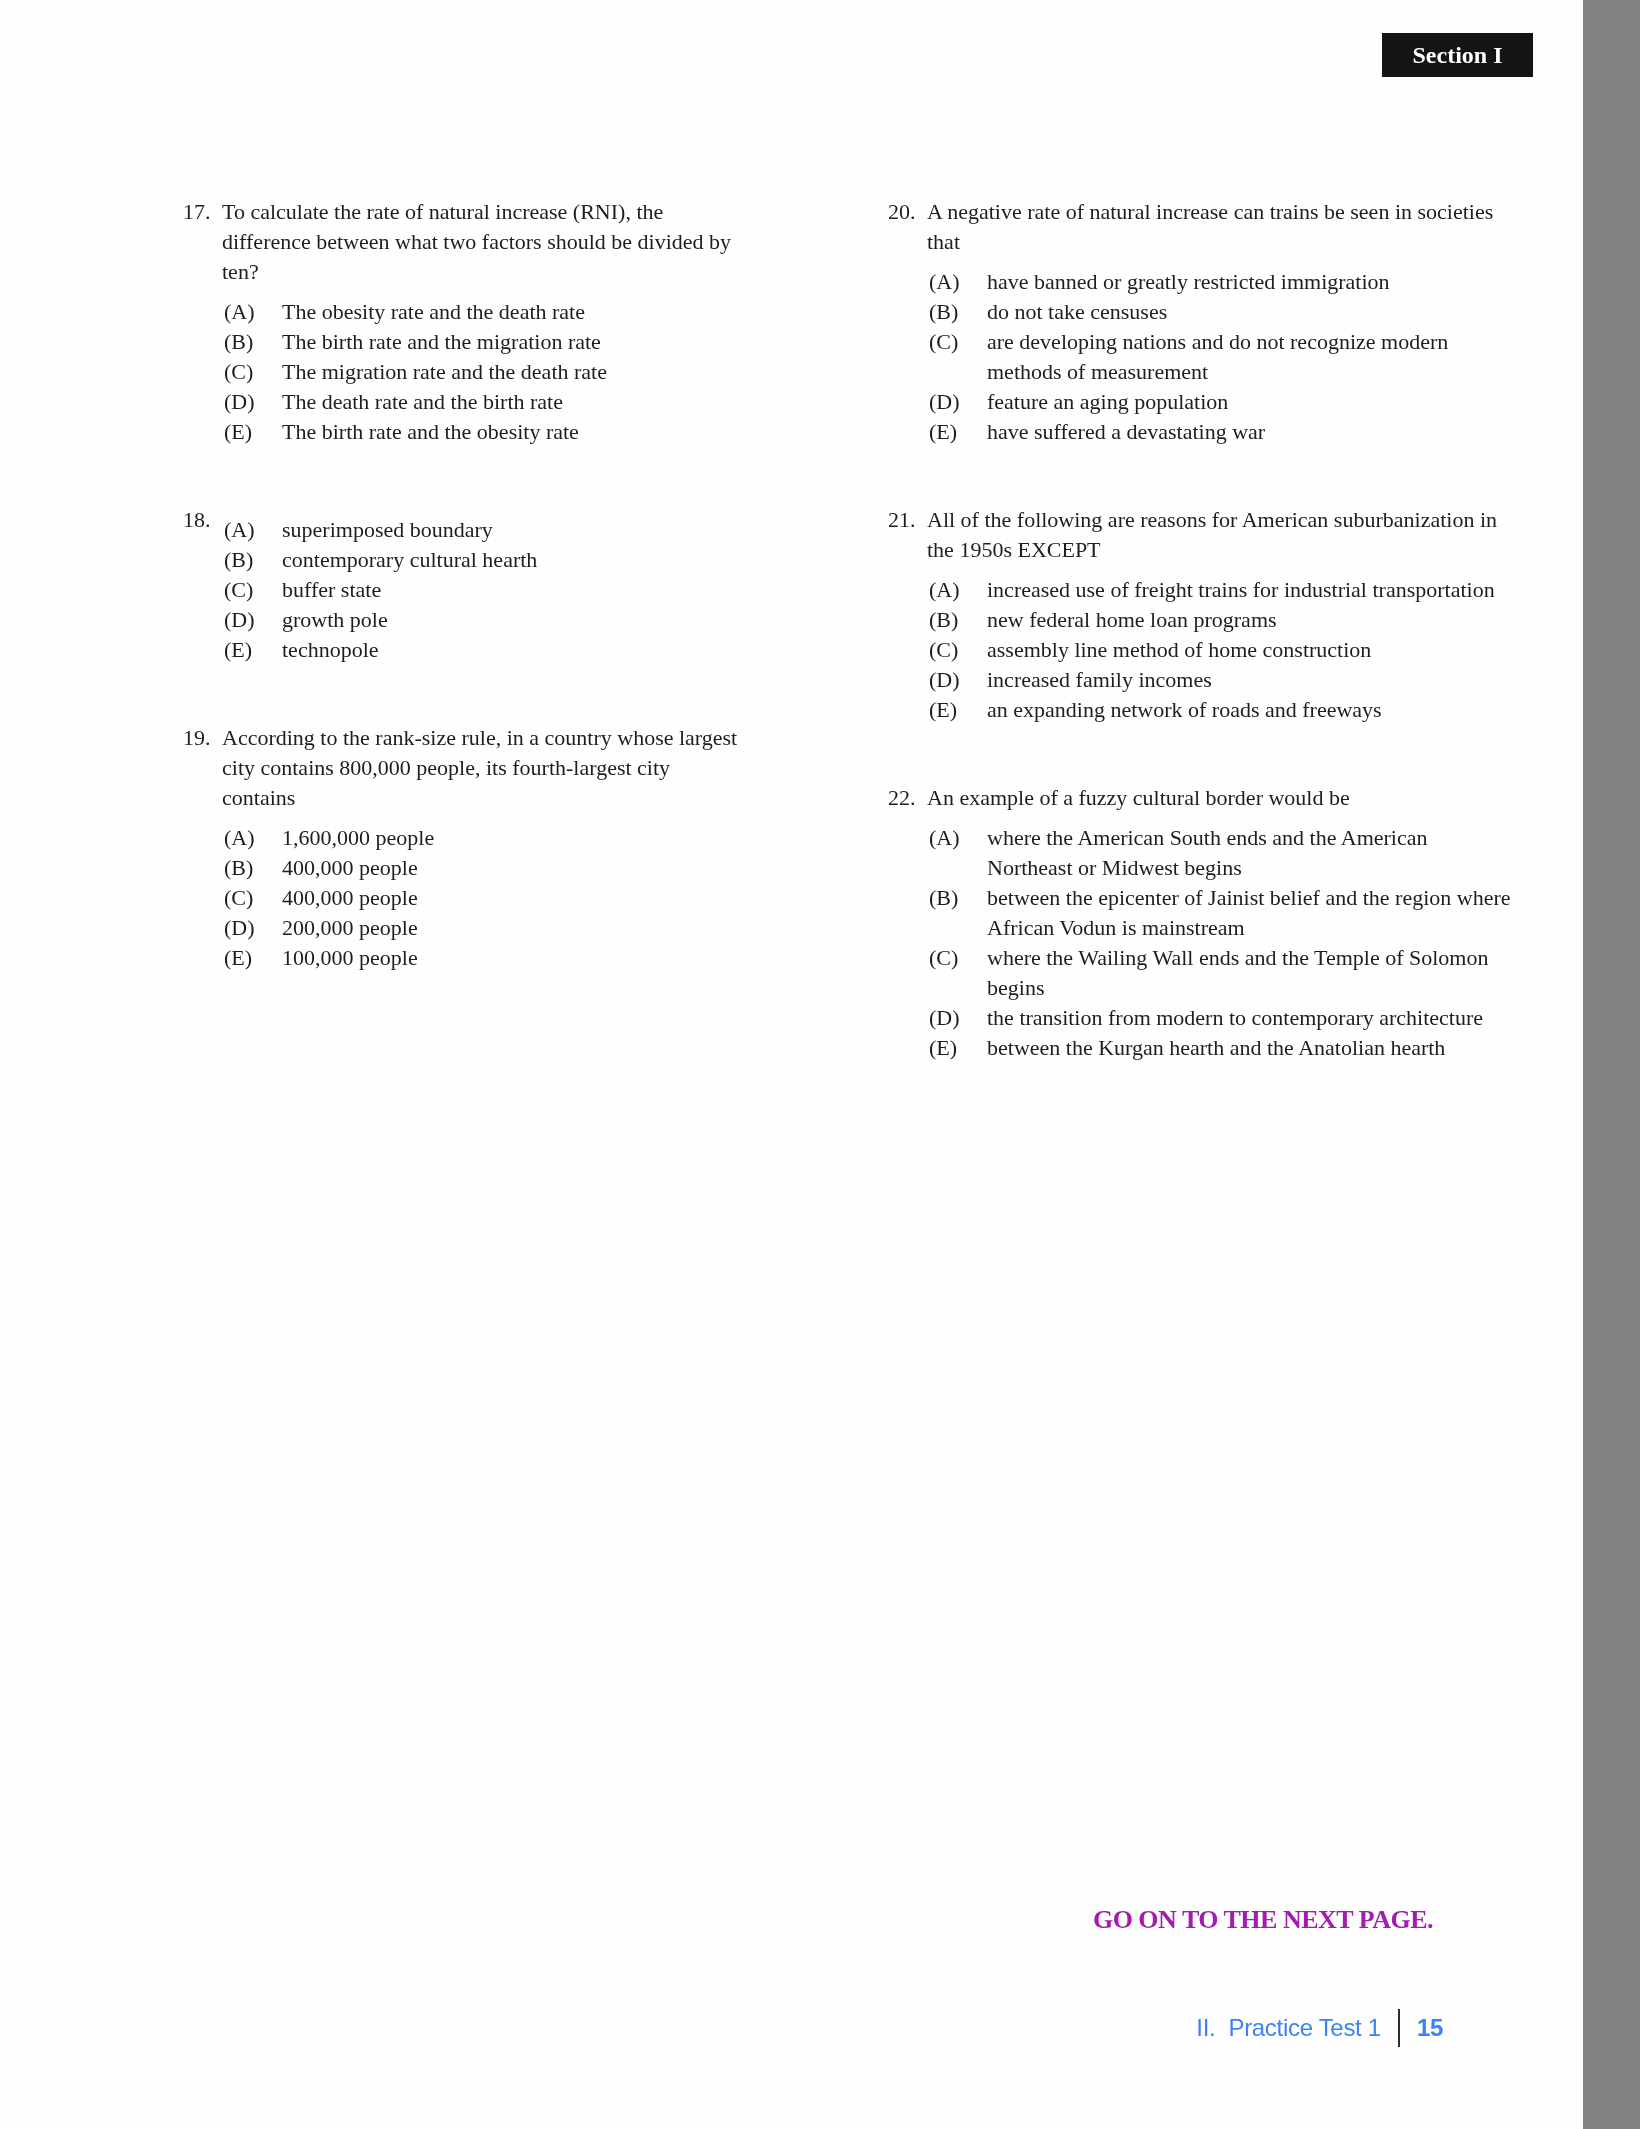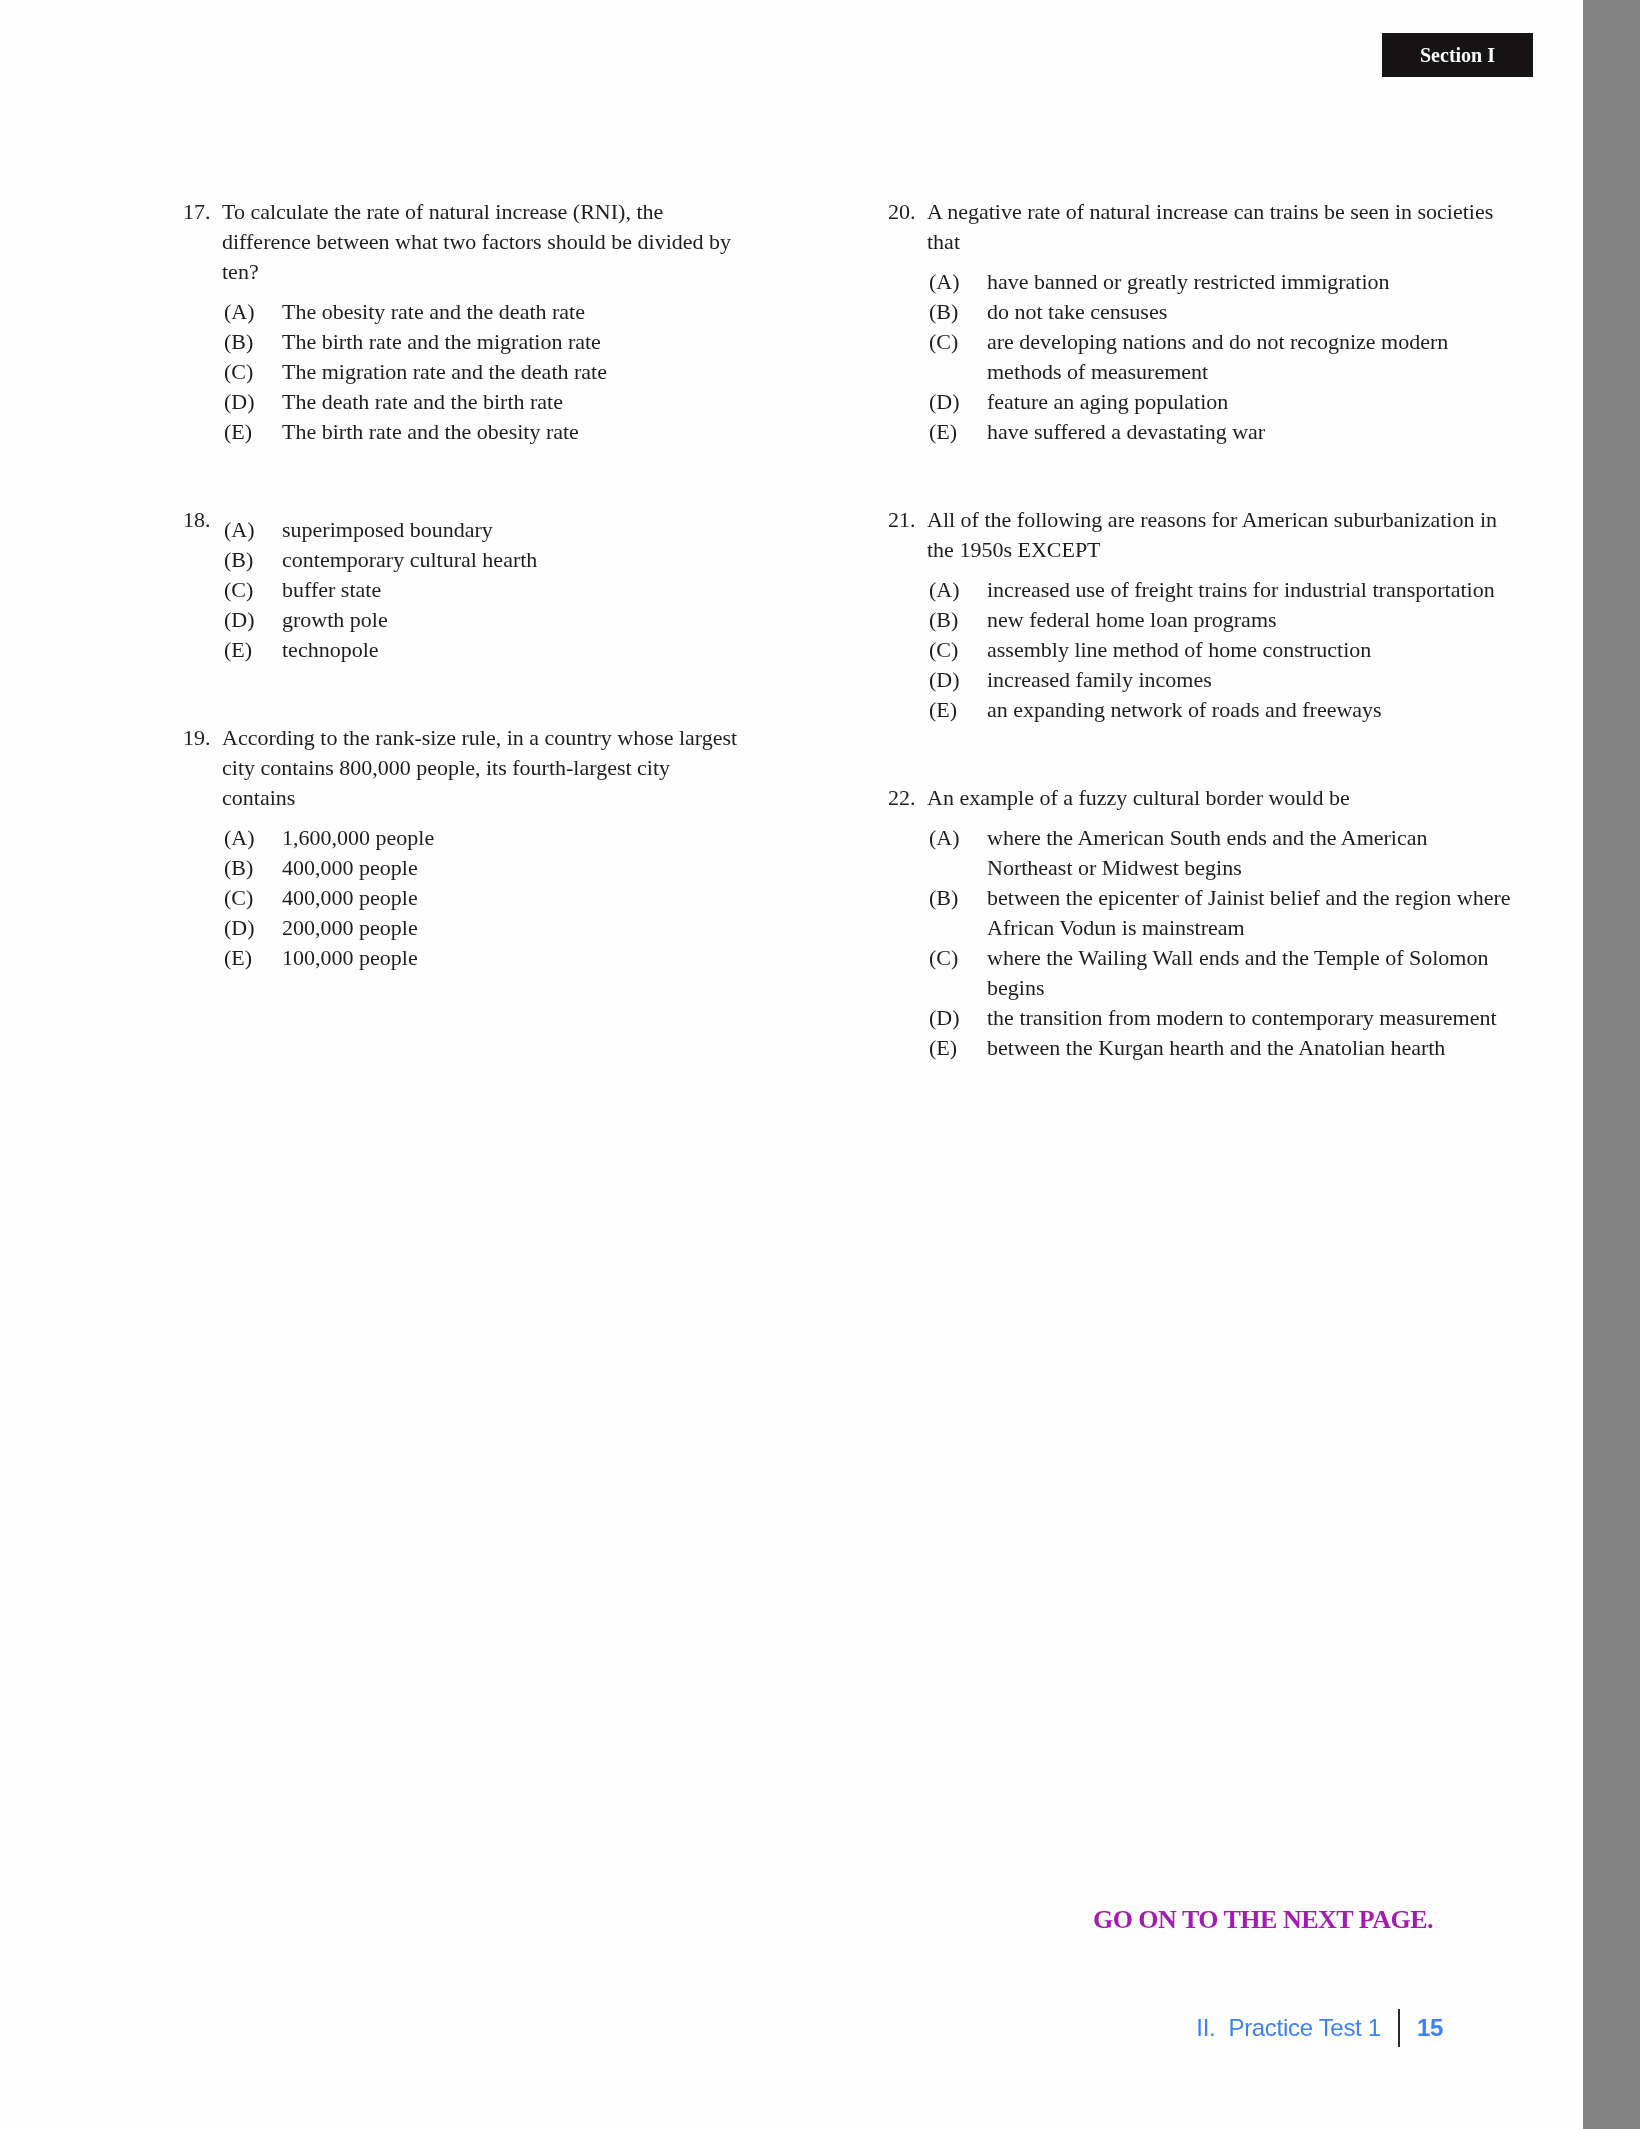--- a/index.html
+++ b/index.html
@@ -20,21 +20,21 @@
   }
   .section-badge {
     position: absolute;
     left: 1382px; top: 33px;
     width: 151px; height: 44px;
     background: #161314;
     color: #ffffff;
     display: flex; align-items: center; justify-content: center;
     font-family: "Liberation Serif", serif;
     font-weight: bold;
-    font-size: 20px;
+    font-size: 24px;
   }
   .col {
     position: absolute;
     top: 197px;
     font-size: 22px;
     line-height: 30px;
   }
   .col-left  { left: 183px; width: 564px; }
   .col-right { left: 888px; width: 625px; }
   .question { display: flex; margin-bottom: 58px; }
@@ -254,21 +254,21 @@
           <li class="choice">
             <span class="letter">(B)</span>
             <span class="ctext">between the epicenter of Jainist belief and the region where African Vodun is mainstream</span>
           </li>
           <li class="choice">
             <span class="letter">(C)</span>
             <span class="ctext">where the Wailing Wall ends and the Temple of Solomon begins</span>
           </li>
           <li class="choice">
             <span class="letter">(D)</span>
-            <span class="ctext">the transition from modern to contemporary measurement</span>
+            <span class="ctext">the transition from modern to contemporary architecture</span>
           </li>
           <li class="choice">
             <span class="letter">(E)</span>
             <span class="ctext">between the Kurgan hearth and the Anatolian hearth</span>
           </li>
         </ul>
       </div>
     </article>
 
   </div>

